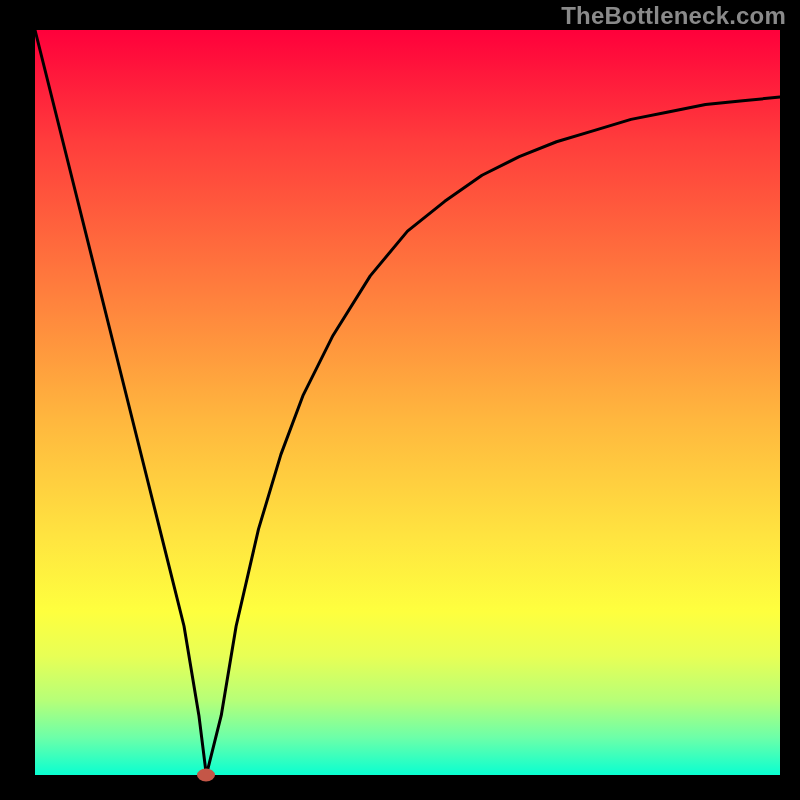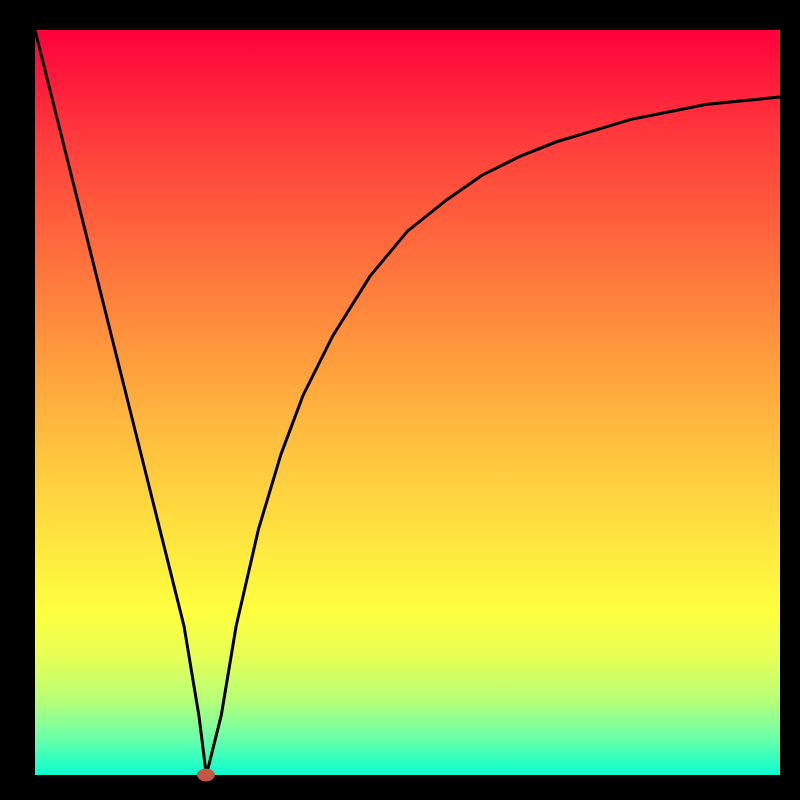--- a/index.html
+++ b/index.html
@@ -60,20 +60,21 @@
     height: 13px;
     border-radius: 50%;
     background: #c45647;
     transform: translate(-50%, -50%);
   }
 </style>
 </head>
 <body>
 
 <div class="frame">
+  <div class="watermark">TheBottleneck.com</div>
 
   <div class="plot-area">
     <svg class="curve" viewBox="0 0 745 745" preserveAspectRatio="none">
       <path id="curve-path" fill="none" stroke="#000" stroke-width="3" stroke-linejoin="round" stroke-linecap="round" d="M0.00 0.00 L37.25 149.00 L74.50 298.00 L111.75 447.00 L134.10 536.40 L149.00 596.00 L163.90 685.40 L171.35 745.00 L186.25 685.40 L201.15 596.00 L223.50 499.15 L245.85 424.65 L268.20 365.05 L298.00 305.45 L335.25 245.85 L372.50 201.15 L409.75 171.35 L447.00 145.27 L484.25 126.65 L521.50 111.75 L558.75 100.58 L596.00 89.40 L633.25 81.95 L670.50 74.50 L707.75 70.77 L745.00 67.05"></path>
     </svg>
     <div class="dot" id="marker-dot" style="left: 171.35px; top: 745px;"></div>
   </div>
 </div>
 
 </body></html>

